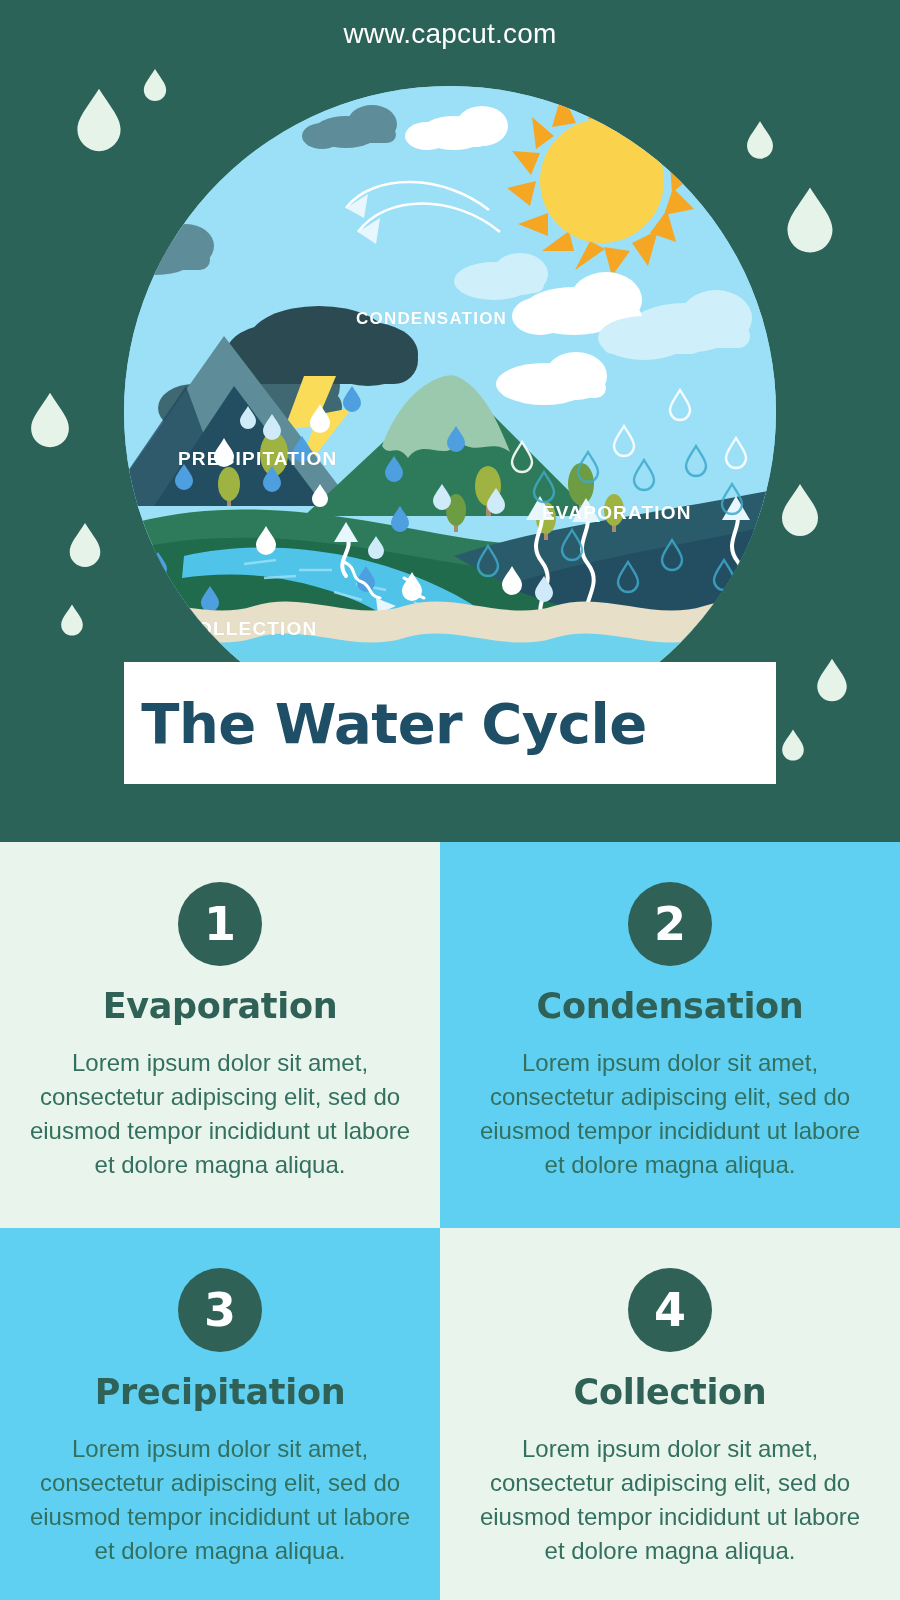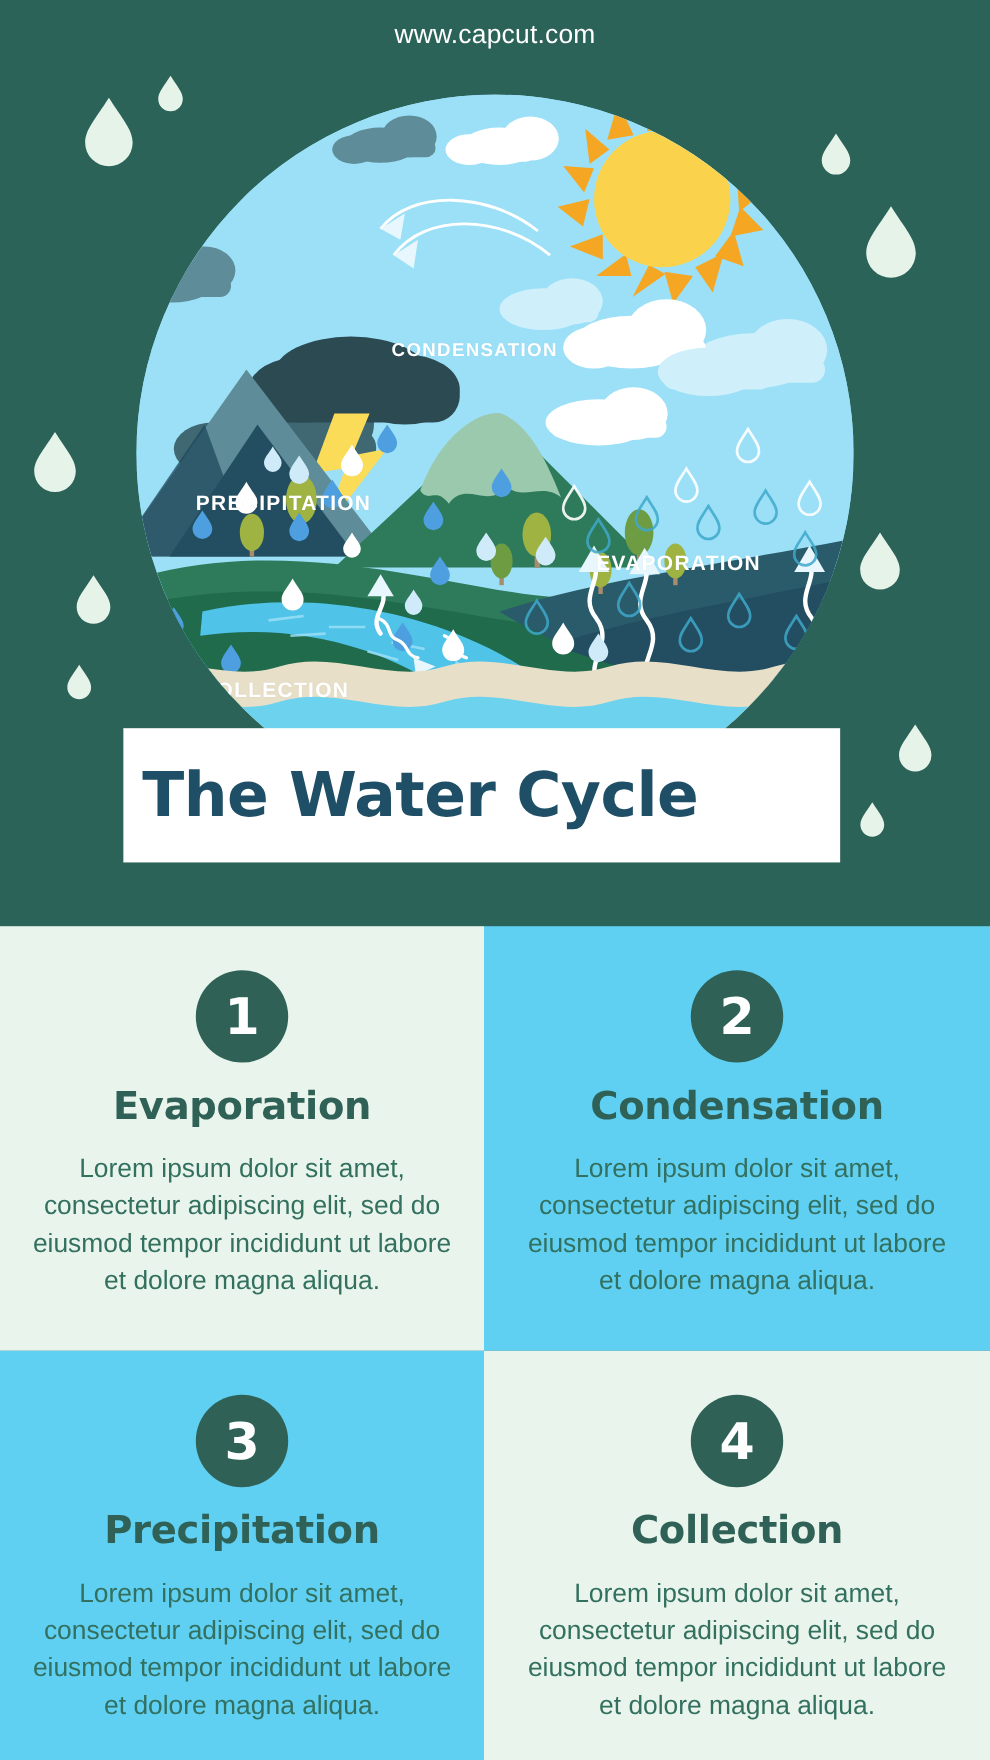--- a/index.html
+++ b/index.html
@@ -9,21 +9,21 @@
     background:#2C6359;
     font-family:"Liberation Sans", sans-serif;
     overflow:hidden;
   }
   .page { position:relative; width:900px; height:1600px; background:#2C6359; }
 
   
   .watermark {
     position:absolute; top:18px; left:0; width:900px;
     text-align:center; color:#FFFFFF;
-    font-size:24px; letter-spacing:0.2px; font-weight:400;
+    font-size:28px; letter-spacing:0.2px; font-weight:400;
   }
 
   
   .hero { position:absolute; top:0; left:0; width:900px; height:840px; overflow:hidden; }
 
   
   .scene {
     position:absolute; left:124px; top:86px;
     width:652px; height:652px;
     border-radius:50%;
@@ -32,21 +32,21 @@
   }
 
   .label {
     position:absolute; color:#FFFFFF; font-weight:700;
     letter-spacing:1.2px; z-index:20; white-space:nowrap;
     text-shadow:0 0 2px rgba(0,0,0,0.05);
   }
 
   
   .ribbon {
-    position:absolute; left:112px; top:662px; width:540px; height:122px; z-index:40;text-decoration:underline;
+    position:absolute; left:124px; top:662px; width:540px; height:122px; z-index:40;text-decoration:underline;
   }
   .ribbon-title {
     position:absolute; inset:0; display:flex; align-items:center; justify-content:center;
     color:#1F4F66; font-size:56px; font-weight:800; letter-spacing:-0.5px;
     font-family:"DejaVu Sans", sans-serif;
   }
 
   
   .cards {
     position:absolute; top:842px; left:0; width:900px; height:758px;

